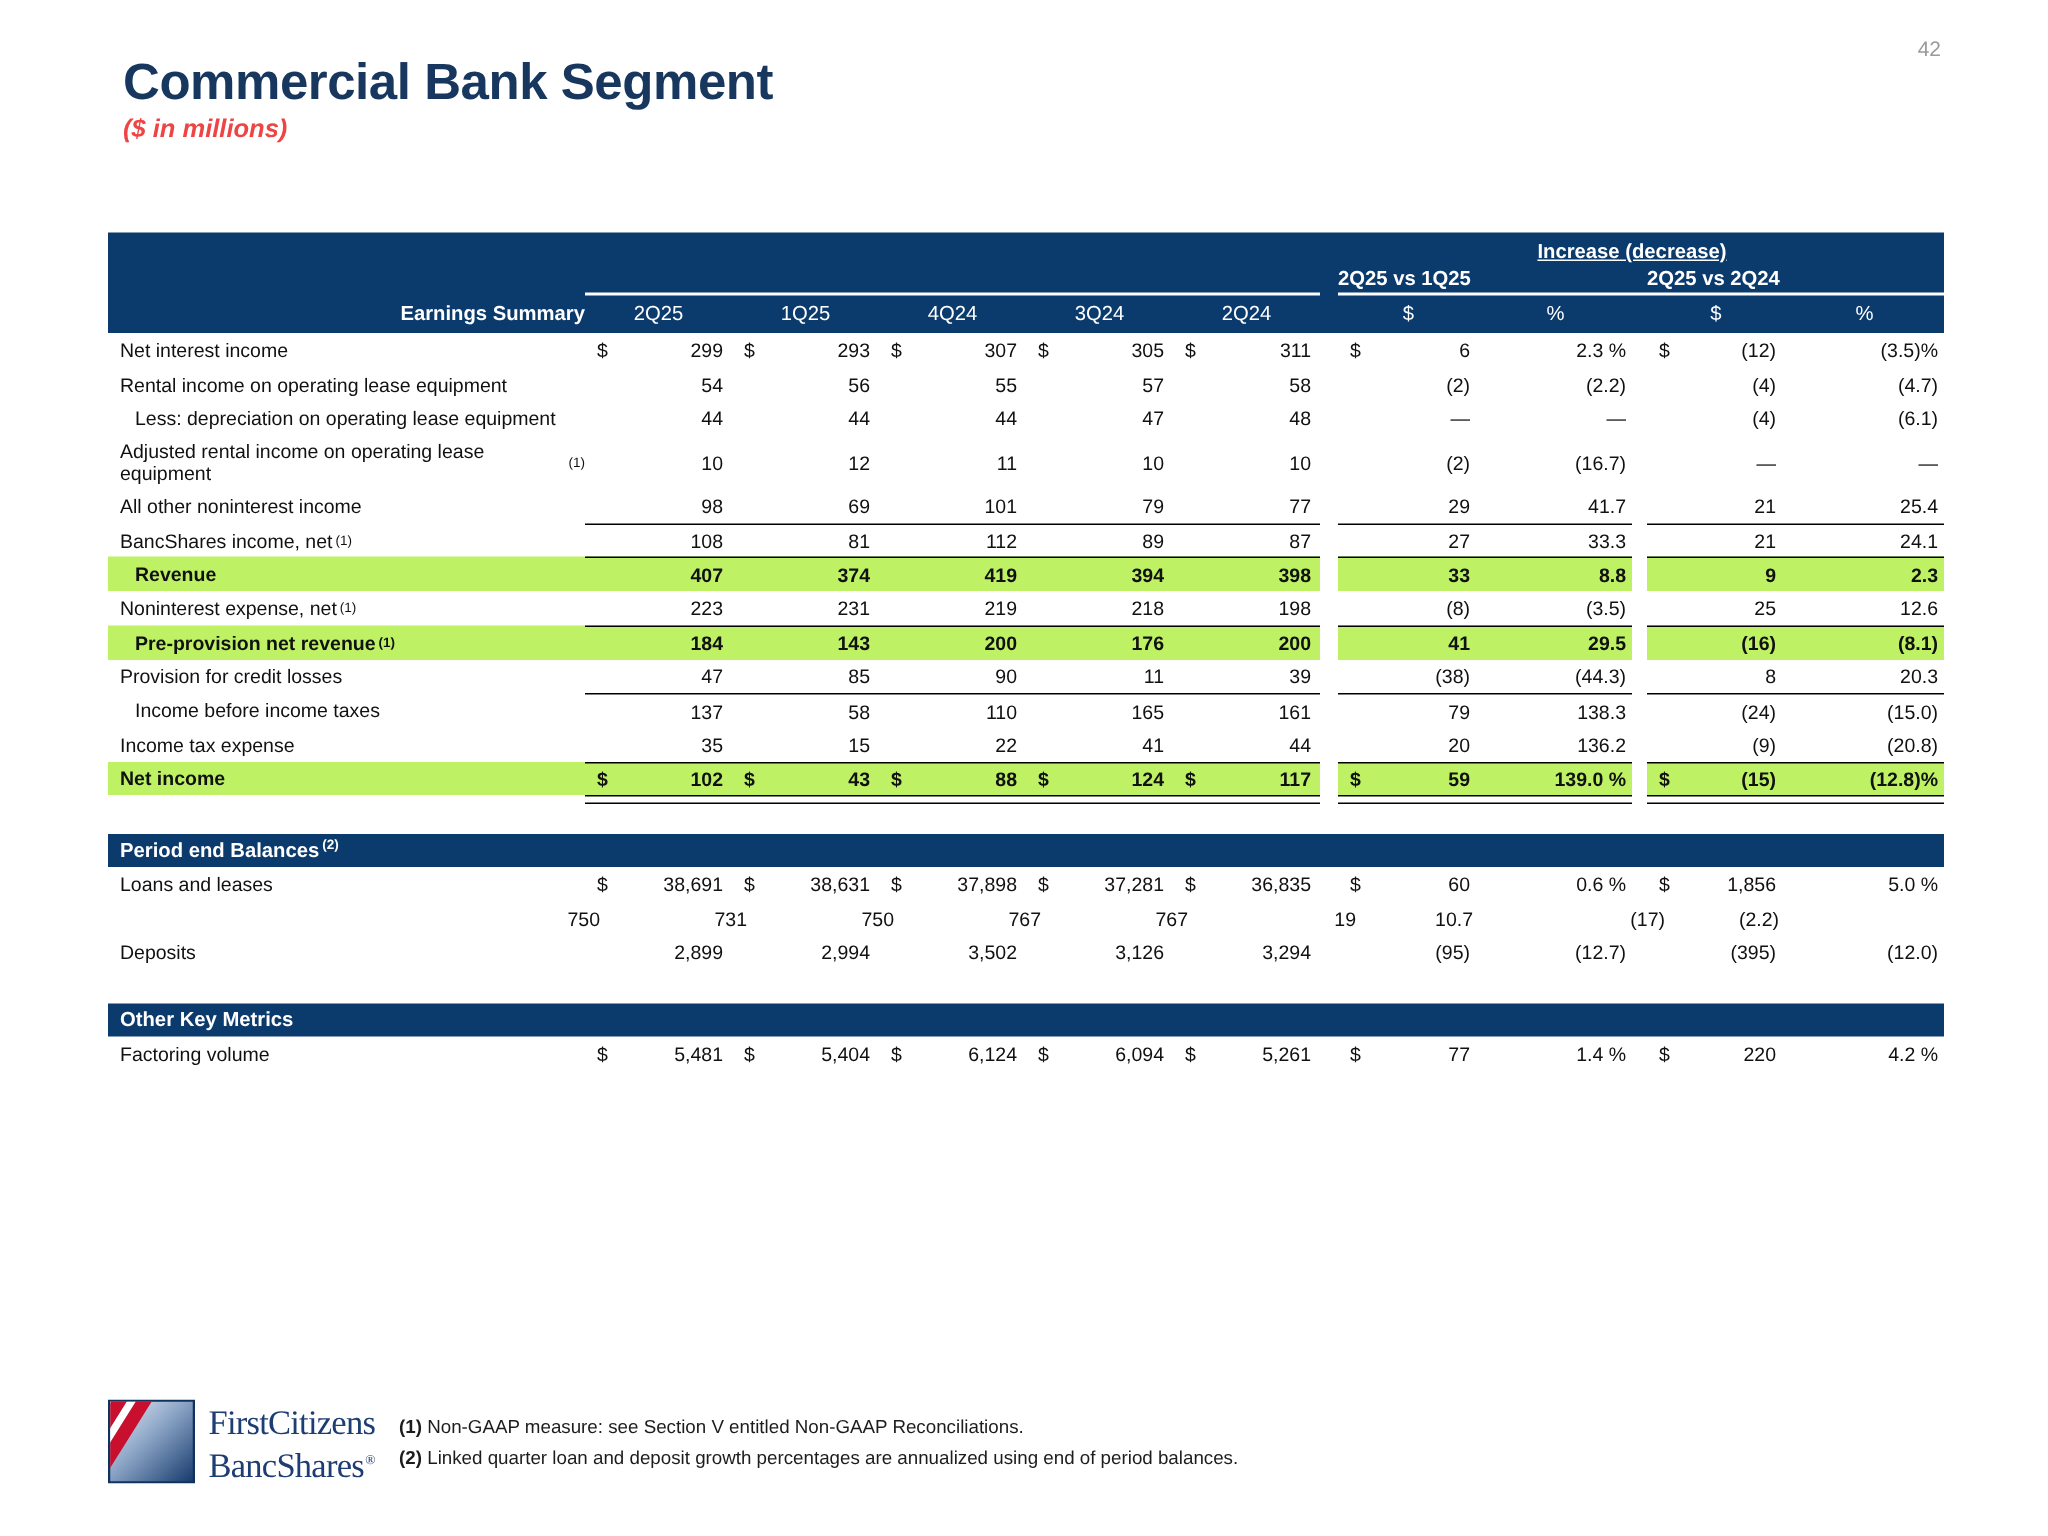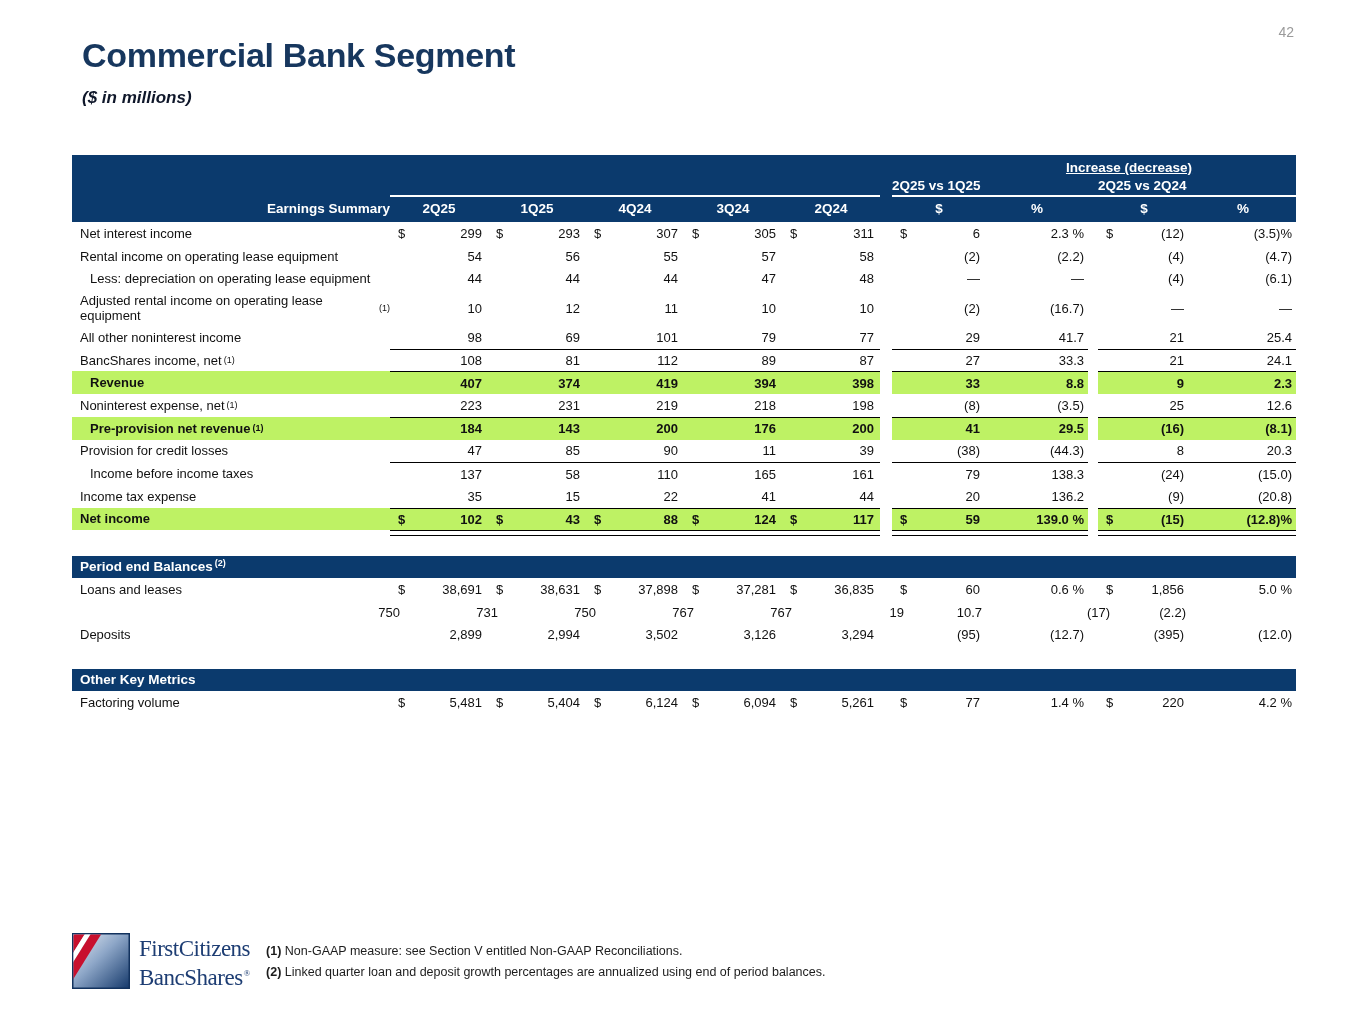--- a/index.html
+++ b/index.html
@@ -1,34 +1,34 @@
 <!DOCTYPE html>
 <html><head>
 <meta charset="utf-8">
 <style>
   html,body{margin:0;padding:0;background:#fff;}
   .slide{position:relative;width:1316px;height:1024px;background:#ffffff;overflow:hidden;
          font-family:"Liberation Sans",sans-serif;color:#111;}
   .pagenum{position:absolute;top:24px;right:22px;font-size:14px;color:#9a9a9a;}
   .title{position:absolute;left:82px;top:36px;font-size:34px;font-weight:bold;color:#17375E;letter-spacing:-0.3px;}
-  .subtitle{position:absolute;left:82px;top:88px;font-size:17px;font-style:italic;font-weight:bold;color:#0f172a;}
+  .subtitle{position:absolute;left:82px;top:76px;font-size:17px;font-style:italic;font-weight:bold;color:#ef4444;}
 
   .tablewrap{position:absolute;left:72px;top:155px;width:1224px;font-size:13px;}
 
   
   .thead{background:#0B3A6D;color:#fff;padding-top:5px;}
-  .h-inc{display:grid;grid-template-columns:808px 416px;margin-left:41px;}
+  .h-inc{display:grid;grid-template-columns:808px 416px;}
   .h-inc .inc{text-align:center;font-weight:bold;font-size:13.5px;text-decoration:underline;}
   .h-comp{display:grid;grid-template-columns:820px 196px 10px 198px;margin-top:3px;}
   .h-comp .comp{font-weight:bold;font-size:13.5px;}
   .h-line{display:grid;grid-template-columns:318px 490px 12px 404px;height:5px;margin-top:2px;}
   .h-line .seg{border-top:2px solid #fff;}
   .h-cols{display:grid;grid-template-columns:318px repeat(5,98px) 12px 94px 102px 10px 92px 106px;
           align-items:center;padding:1px 0 6px;}
-  .h-cols .hc{text-align:center;font-weight:bold;font-size:13.5px;}
+  .h-cols .hc{text-align:center;font-weight:normal;font-size:13.5px;}
   .h-cols .hl{text-align:right;padding-left:8px;font-weight:bold;font-size:13.5px;}
 
   
   .trow{display:grid;
         grid-template-columns:318px 16px 82px 16px 82px 16px 82px 16px 82px 16px 82px 12px 18px 76px 102px 10px 18px 74px 106px;
         min-height:22.7px;align-items:stretch;}
   .c{display:flex;align-items:center;line-height:15px;}
   .c.lbl{padding-left:8px;}
   .c.lbl.ind{padding-left:18px;}
   .c.ds{padding-left:8px;justify-content:flex-start;}

